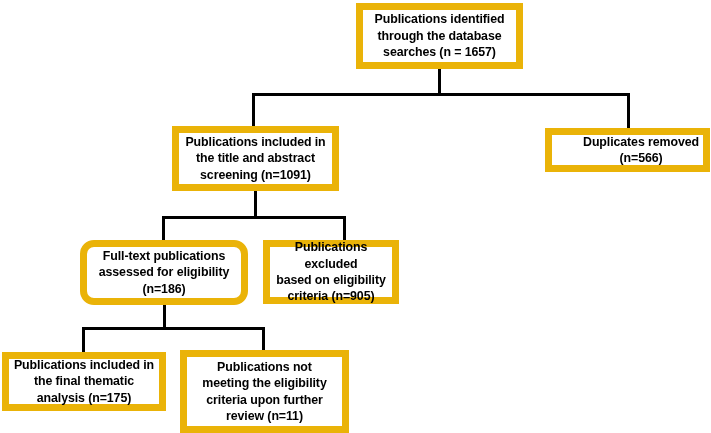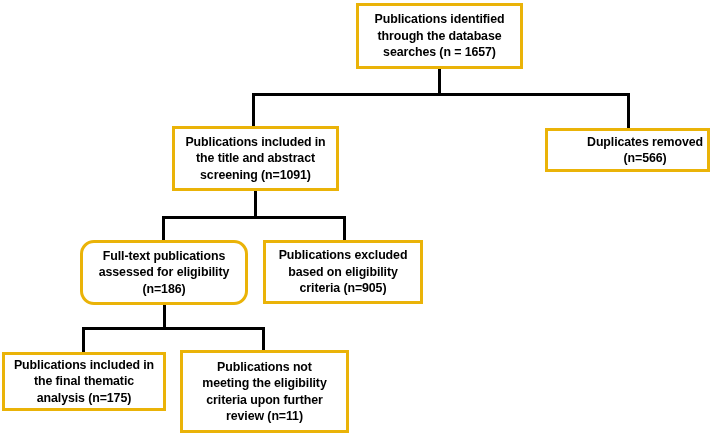--- a/index.html
+++ b/index.html
@@ -13,21 +13,21 @@
     width: 711px;
     height: 433px;
     background: #ffffff;
     overflow: hidden;
     font-family: "Liberation Sans", sans-serif;
   }
   .node {
     position: absolute;
     box-sizing: border-box;
     background: #ffffff;
-    border: 3px solid #eab308;
+    border: 7px solid #eab308;
     display: flex;
     align-items: center;
     justify-content: center;
     text-align: center;
     z-index: 2;
   }
   .node-label {
     font-family: "Liberation Sans", sans-serif;
     font-size: 12.4px;
     line-height: 1.32;
@@ -49,21 +49,21 @@
     height: 3px;
     background: #000000;
     z-index: 1;
   }
 
   
   #node-identified      { left: 356px; top: 3px;   width: 167px; height: 66px; }
   #node-screening       { left: 172px; top: 126px; width: 167px; height: 65px; }
   #node-duplicates      { left: 545px; top: 128px; width: 165px; height: 44px; justify-content: flex-end; }
   #node-fulltext        { left: 80px;  top: 240px; width: 168px; height: 65px; border-radius: 14px; }
-  #node-excluded        { left: 263px; top: 240px; width: 160px; height: 64px; }
+  #node-excluded        { left: 263px; top: 240px; width: 136px; height: 64px; }
   #node-thematic        { left: 2px;   top: 352px; width: 164px; height: 59px; }
   #node-notmeeting      { left: 180px; top: 350px; width: 169px; height: 83px; }
 
   
   #c1-stem   { left: 438px; top: 69px;  height: 27px; }
   #c1-bar    { left: 252px; top: 93px;  width: 378px; }
   #c1-left   { left: 252px; top: 93px;  height: 35px; }
   #c1-right  { left: 627px; top: 93px;  height: 37px; }
 
   

